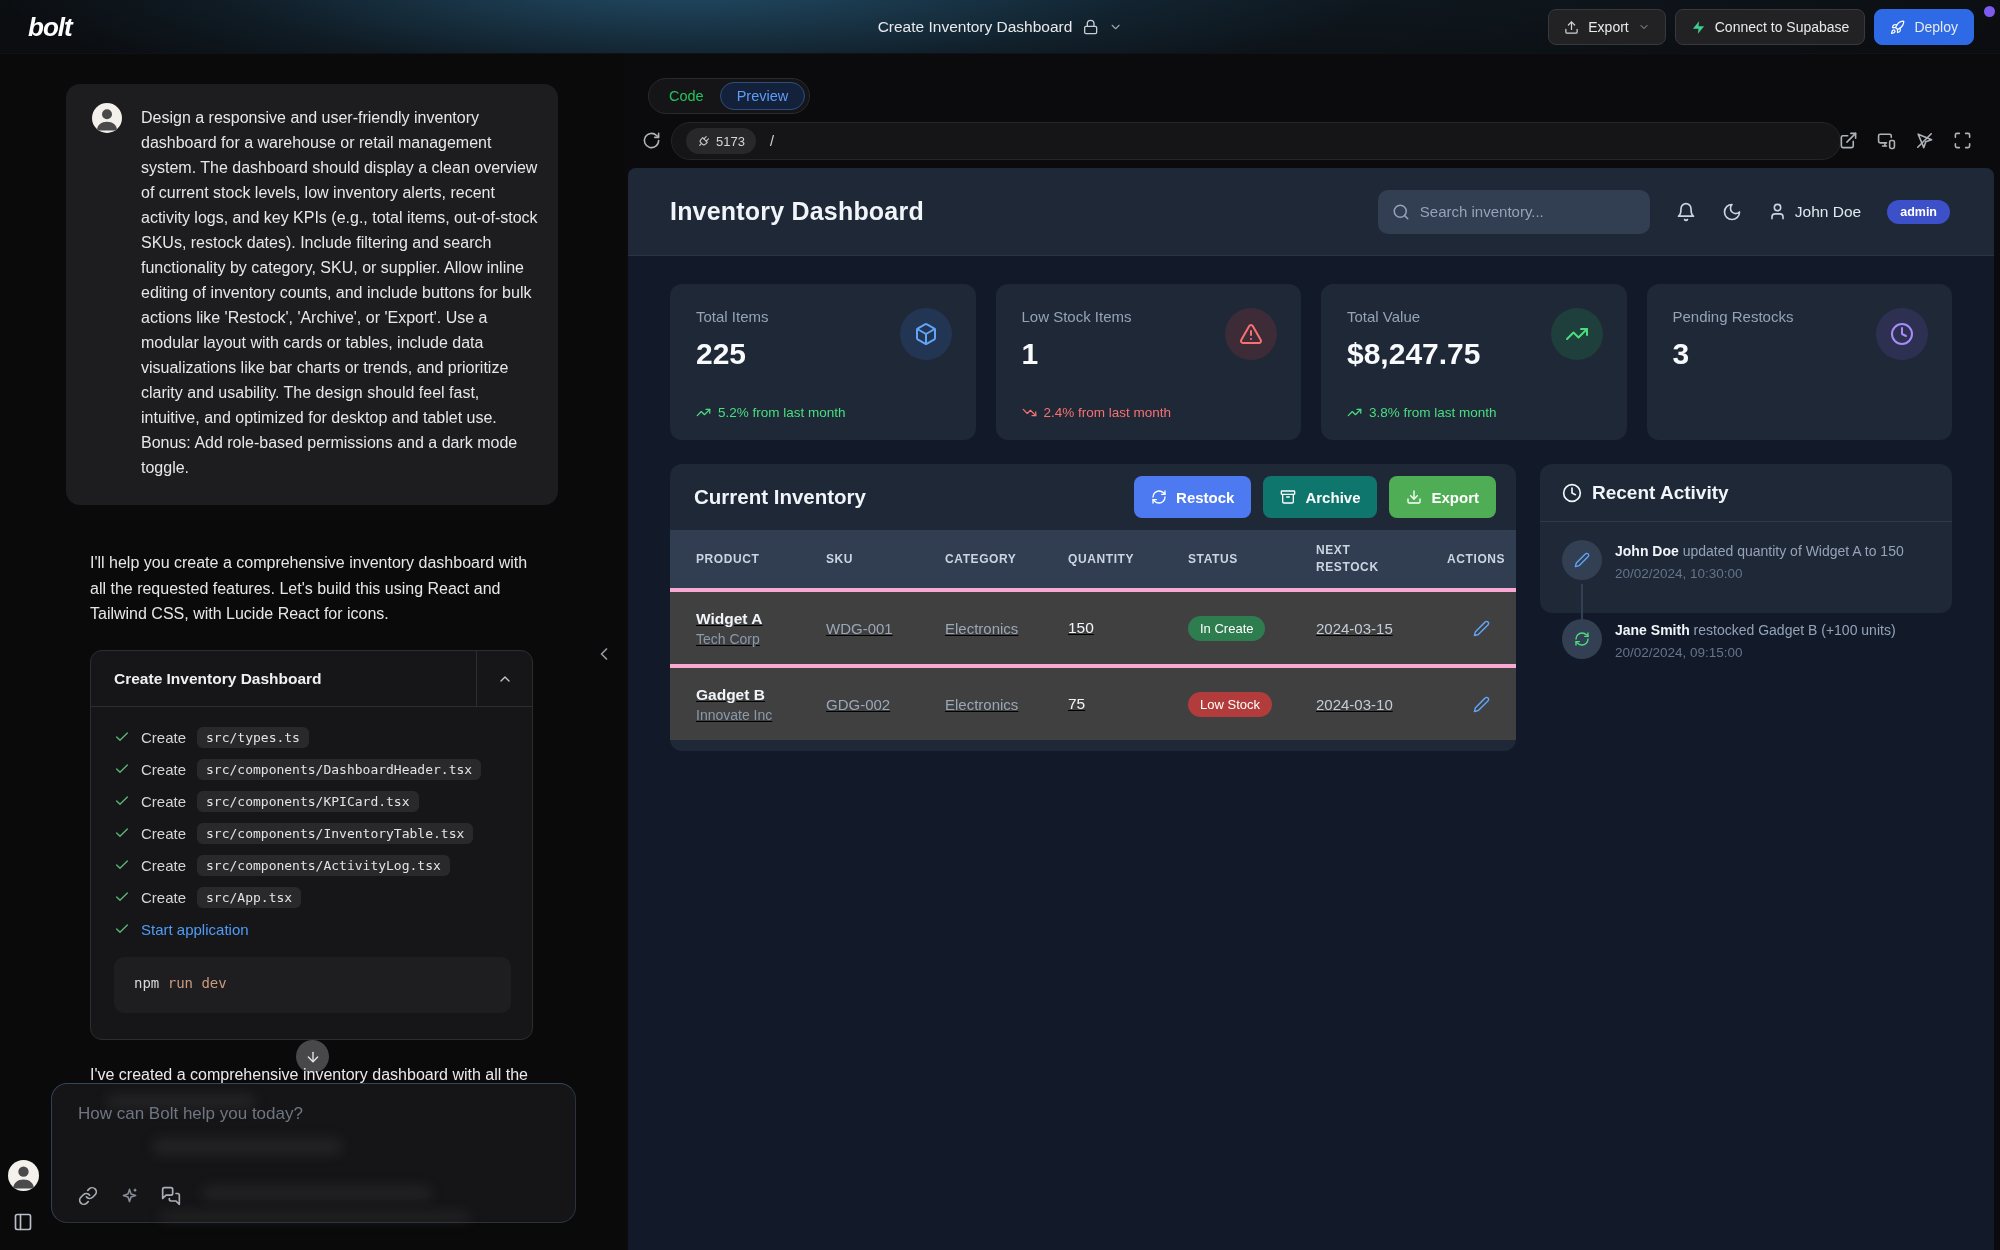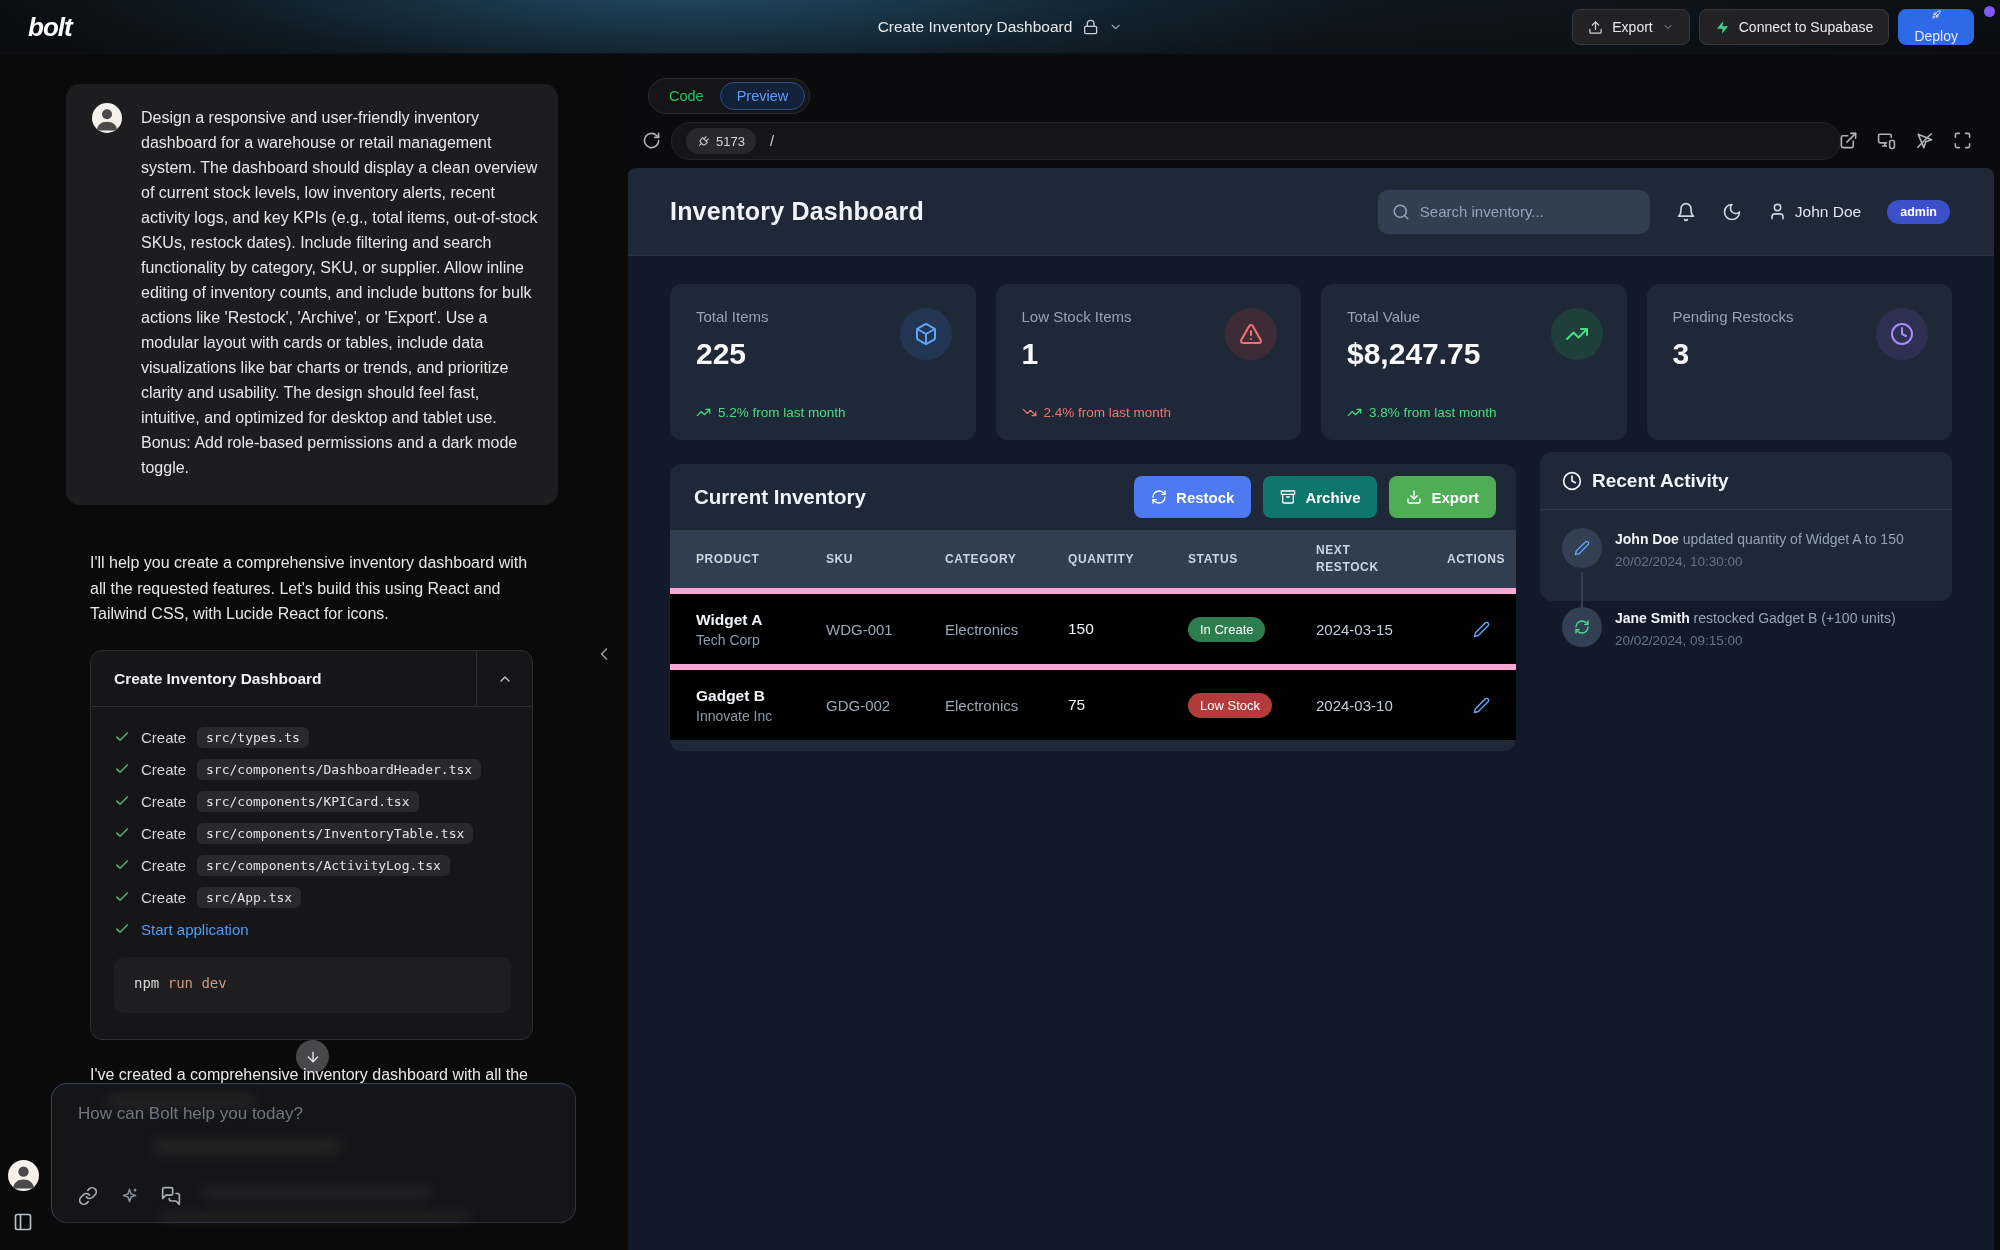--- a/index.html
+++ b/index.html
@@ -20,21 +20,21 @@
   .title-group { position:absolute; left:50%; transform:translateX(-50%); top:0; height:54px;
     display:flex; align-items:center; gap:10px; color:#e7e9ec; }
   .title-group .proj { font-size:15.5px; font-weight:500; }
   .title-group .ic-lock { width:16px; height:16px; color:#c9cdd3; }
   .title-group .ic-chev { width:14px; height:14px; color:#9aa0a8; }
   .topbar-right { position:absolute; right:26px; top:9px; display:flex; gap:9px; }
   .tb-btn { height:36px; display:flex; align-items:center; gap:9px; padding:0 15px;
     background:#222225; border:1px solid #39393d; border-radius:8px; color:#e8eaec; font-size:14px; font-weight:500; cursor:pointer; }
   .tb-btn .ic { width:15px; height:15px; color:#cfd2d6; }
   .tb-btn .chev { width:12px; height:12px; color:#9aa0a8; }
-  .tb-btn.deploy { background:#2e6ae6; border-color:#2e6ae6;flex-direction:column; }
+  .tb-btn.deploy { background:#2e6ae6; border-color:#2e6ae6; }
   .tb-btn.deploy .ic { color:#fff; }
   .corner-dot { position:absolute; right:5px; top:6px; width:11px; height:11px; border-radius:50%; background:#7e5bef; }
 
   
   .left-panel { position:absolute; left:0; top:54px; width:625px; height:1196px; background:#0a0a0b; }
   .user-bubble { position:absolute; left:66px; top:30px; width:492px; height:421px; background:#1d1d1f; border-radius:14px; }
   .avatar-sm { position:absolute; left:26px; top:19px; width:30px; height:30px; border-radius:50%; background:#f4f1ec; overflow:hidden; }
   .avatar-sm svg, .avatar-bottom svg { width:100%; height:100%; }
   .bubble-text { position:absolute; left:75px; top:21px; width:400px; font-size:16px; line-height:25px; color:#e7e7e9; }
   .assistant-intro { position:absolute; left:90px; top:496px; width:450px; font-size:16px; line-height:25.5px; color:#e7e7e9; }
@@ -140,33 +140,33 @@
   .btn { height:42px; border-radius:8px; display:flex; align-items:center; gap:9px; padding:0 17px;
     font-size:15px; font-weight:600; color:#fff; border:none; cursor:pointer; font-family:"Liberation Sans", sans-serif; }
   .btn .ic { width:16px; height:16px; }
   .btn-restock { background:#4e7af1; }
   .btn-archive { background:#0f766e; }
   .btn-export { background:#4fae55; }
   .tgrid { display:grid; grid-template-columns:130px 119px 123px 120px 128px 131px 1fr; align-items:center; padding-left:26px; }
   .thead { height:58px; background:#313e52; }
   .thead span { font-size:12px; font-weight:600; letter-spacing:0.6px; color:#cbd5e1; text-transform:uppercase; }
   .thead .wrapcol span { display:inline-block; width:70px; line-height:1.45; }
-  .trow { height:76px; background:#000000; border-top:6px solid #f9a8d4; }
+  .trow { height:76px; background:#404040; border-top:4px solid #f9a8d4;text-decoration:underline; }
   .cell-product .pname { font-size:15.5px; font-weight:600; color:#f1f5f9; }
   .cell-product .psup { font-size:14px; color:#8b99ab; margin-top:3px; }
   .cell-muted { font-size:15px; color:#9aa7b8; }
   .cell-qty { font-size:15.5px; color:#f1f5f9; }
   .cell-date { font-size:15px; color:#c3cdd9; }
   .pill { display:inline-block; font-size:13px; font-weight:500; color:#fff; padding:5px 12px; border-radius:999px; }
   .pill.green { background:#2e7d4f; }
   .pill.red { background:#b23c3c; }
   .cell-actions { display:flex; justify-content:center; }
   .edit-ic { width:17px; height:17px; color:#60a5fa; cursor:pointer; }
 
-  .act-card { position:absolute; left:912px; top:284px; width:412px; height:149px; background:#1e2836; border-radius:12px; }
+  .act-card { position:absolute; left:912px; top:296px; width:412px; height:149px; background:#1e2836; border-radius:12px; }
   .act-header { height:58px; display:flex; align-items:center; gap:10px; padding:0 22px; border-bottom:1px solid #2c3a50; }
   .act-header .ic { width:20px; height:20px; color:#f1f5f9; }
   .act-title { font-size:19px; font-weight:700; color:#f1f5f9; }
   .act-list { position:relative; height:149px; }
   .act-connector { position:absolute; left:41px; top:62px; width:2px; height:35px; background:#333f52; }
   .act-item { position:absolute; left:22px; right:16px; display:flex; gap:13px; }
   .act-item.i1 { top:18px; }
   .act-item.i2 { top:97px; }
   .act-icon { width:40px; height:40px; border-radius:50%; background:#333f52; display:flex; align-items:center;
     justify-content:center; flex-shrink:0; position:relative; z-index:1; }

